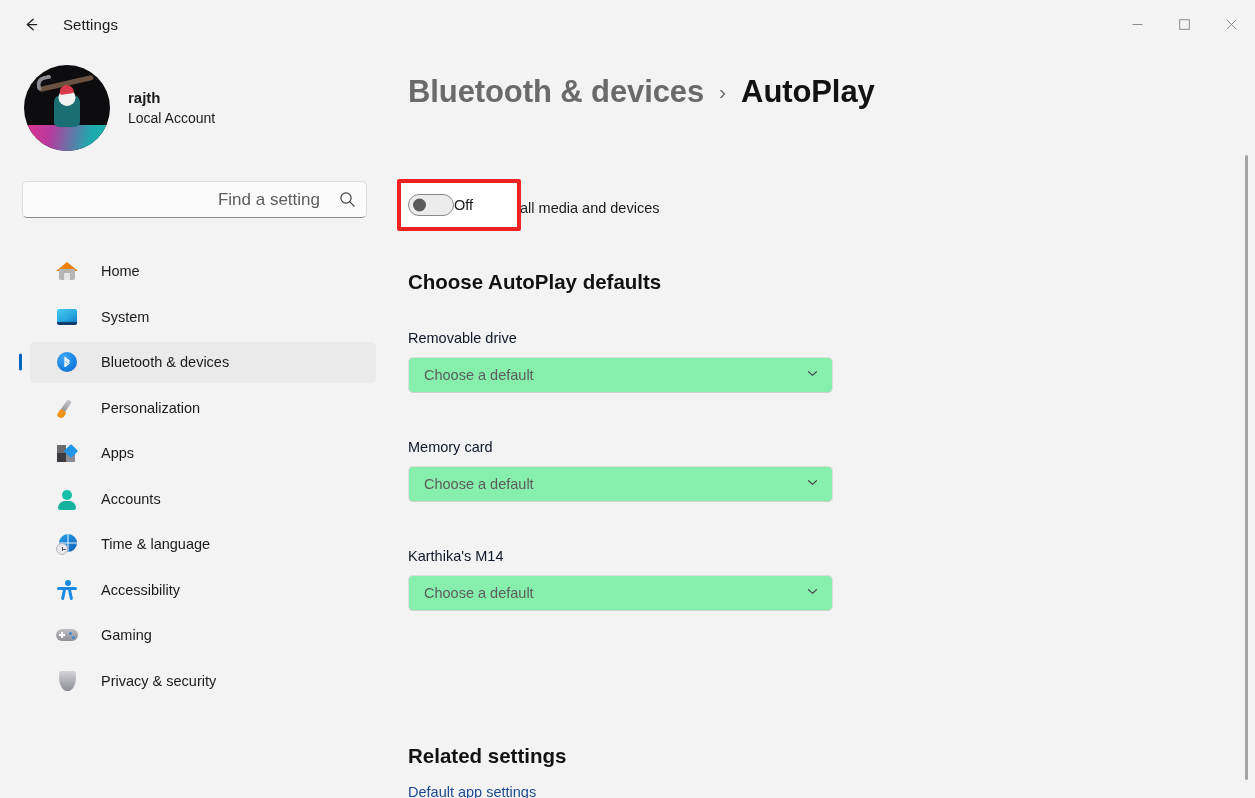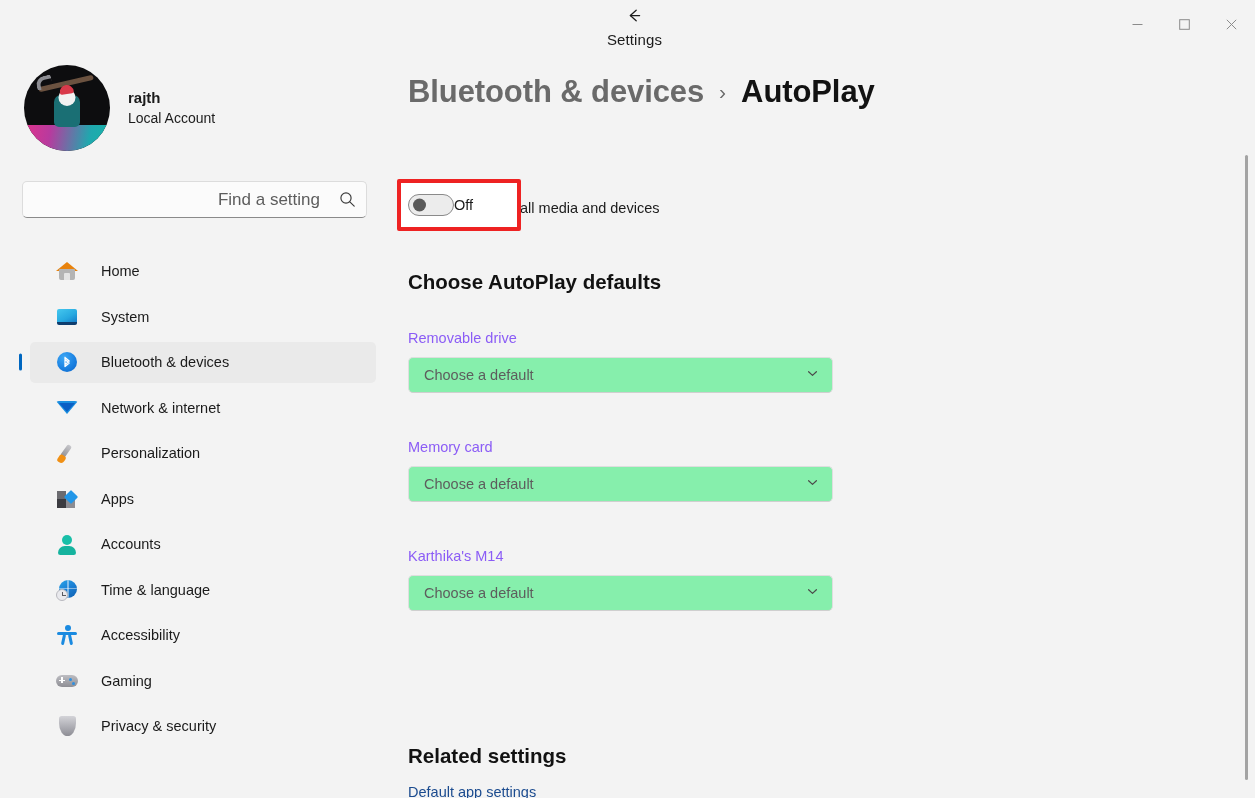--- a/index.html
+++ b/index.html
@@ -27,21 +27,20 @@
 
   
   #titlebar {
     position: absolute;
     top: 0; left: 0;
     width: 1255px;
     height: 48px;
     display: flex;
     align-items: center;
     background: #f3f3f3;
-    flex-direction: column;
   }
 
   #back-button {
     width: 36px;
     height: 36px;
     margin-left: 13px;
     display: flex;
     align-items: center;
     justify-content: center;
     border-radius: 5px;
@@ -534,21 +533,21 @@
     position: absolute;
     top: 222px; left: 18px;
     font-size: 20.5px;
     font-weight: 600;
     color: #121212;
   }
 
   .default-group { position: absolute; left: 18px; width: 425px; }
   .default-label {
     font-size: 14.5px;
-    color: #8b5cf6;
+    color: #0f172a;
     margin-bottom: 11px;
   }
   .dropdown {
     width: 425px;
     height: 36px;
     background: #86efac;
     border: 1px solid #dedede;
     border-bottom-color: #cfcfcf;
     border-radius: 5px;
     display: flex;
@@ -679,27 +678,20 @@
       <div class="nav-item selected">
         <span class="nav-icon">
           <span class="ic-bt"></span>
           <svg width="24" height="24" viewBox="0 0 24 24" style="position:absolute;left:0;top:0" aria-hidden="true">
             <path d="M10 7.4 L14.2 11 L10 14.6 M10 7.4 L10 16.6 L14.2 13 L10 9.4" fill="none" stroke="#ffffff" stroke-width="1.3" stroke-linejoin="round" stroke-linecap="round"></path>
           </svg>
         </span>
         <span class="nav-label">Bluetooth &amp; devices</span>
       </div>
 
-      <div class="nav-item">
-        <span class="nav-icon">
-          <span class="ic-wifi"></span>
-            <span class="ic-wifi2"></span>
-        </span>
-        <span class="nav-label">Network &amp; internet</span>
-      </div>
 
       <div class="nav-item">
         <span class="nav-icon">
           <span class="ic-brush-handle"></span>
             <span class="ic-brush-tip"></span>
         </span>
         <span class="nav-label">Personalization</span>
       </div>
 
       <div class="nav-item">

